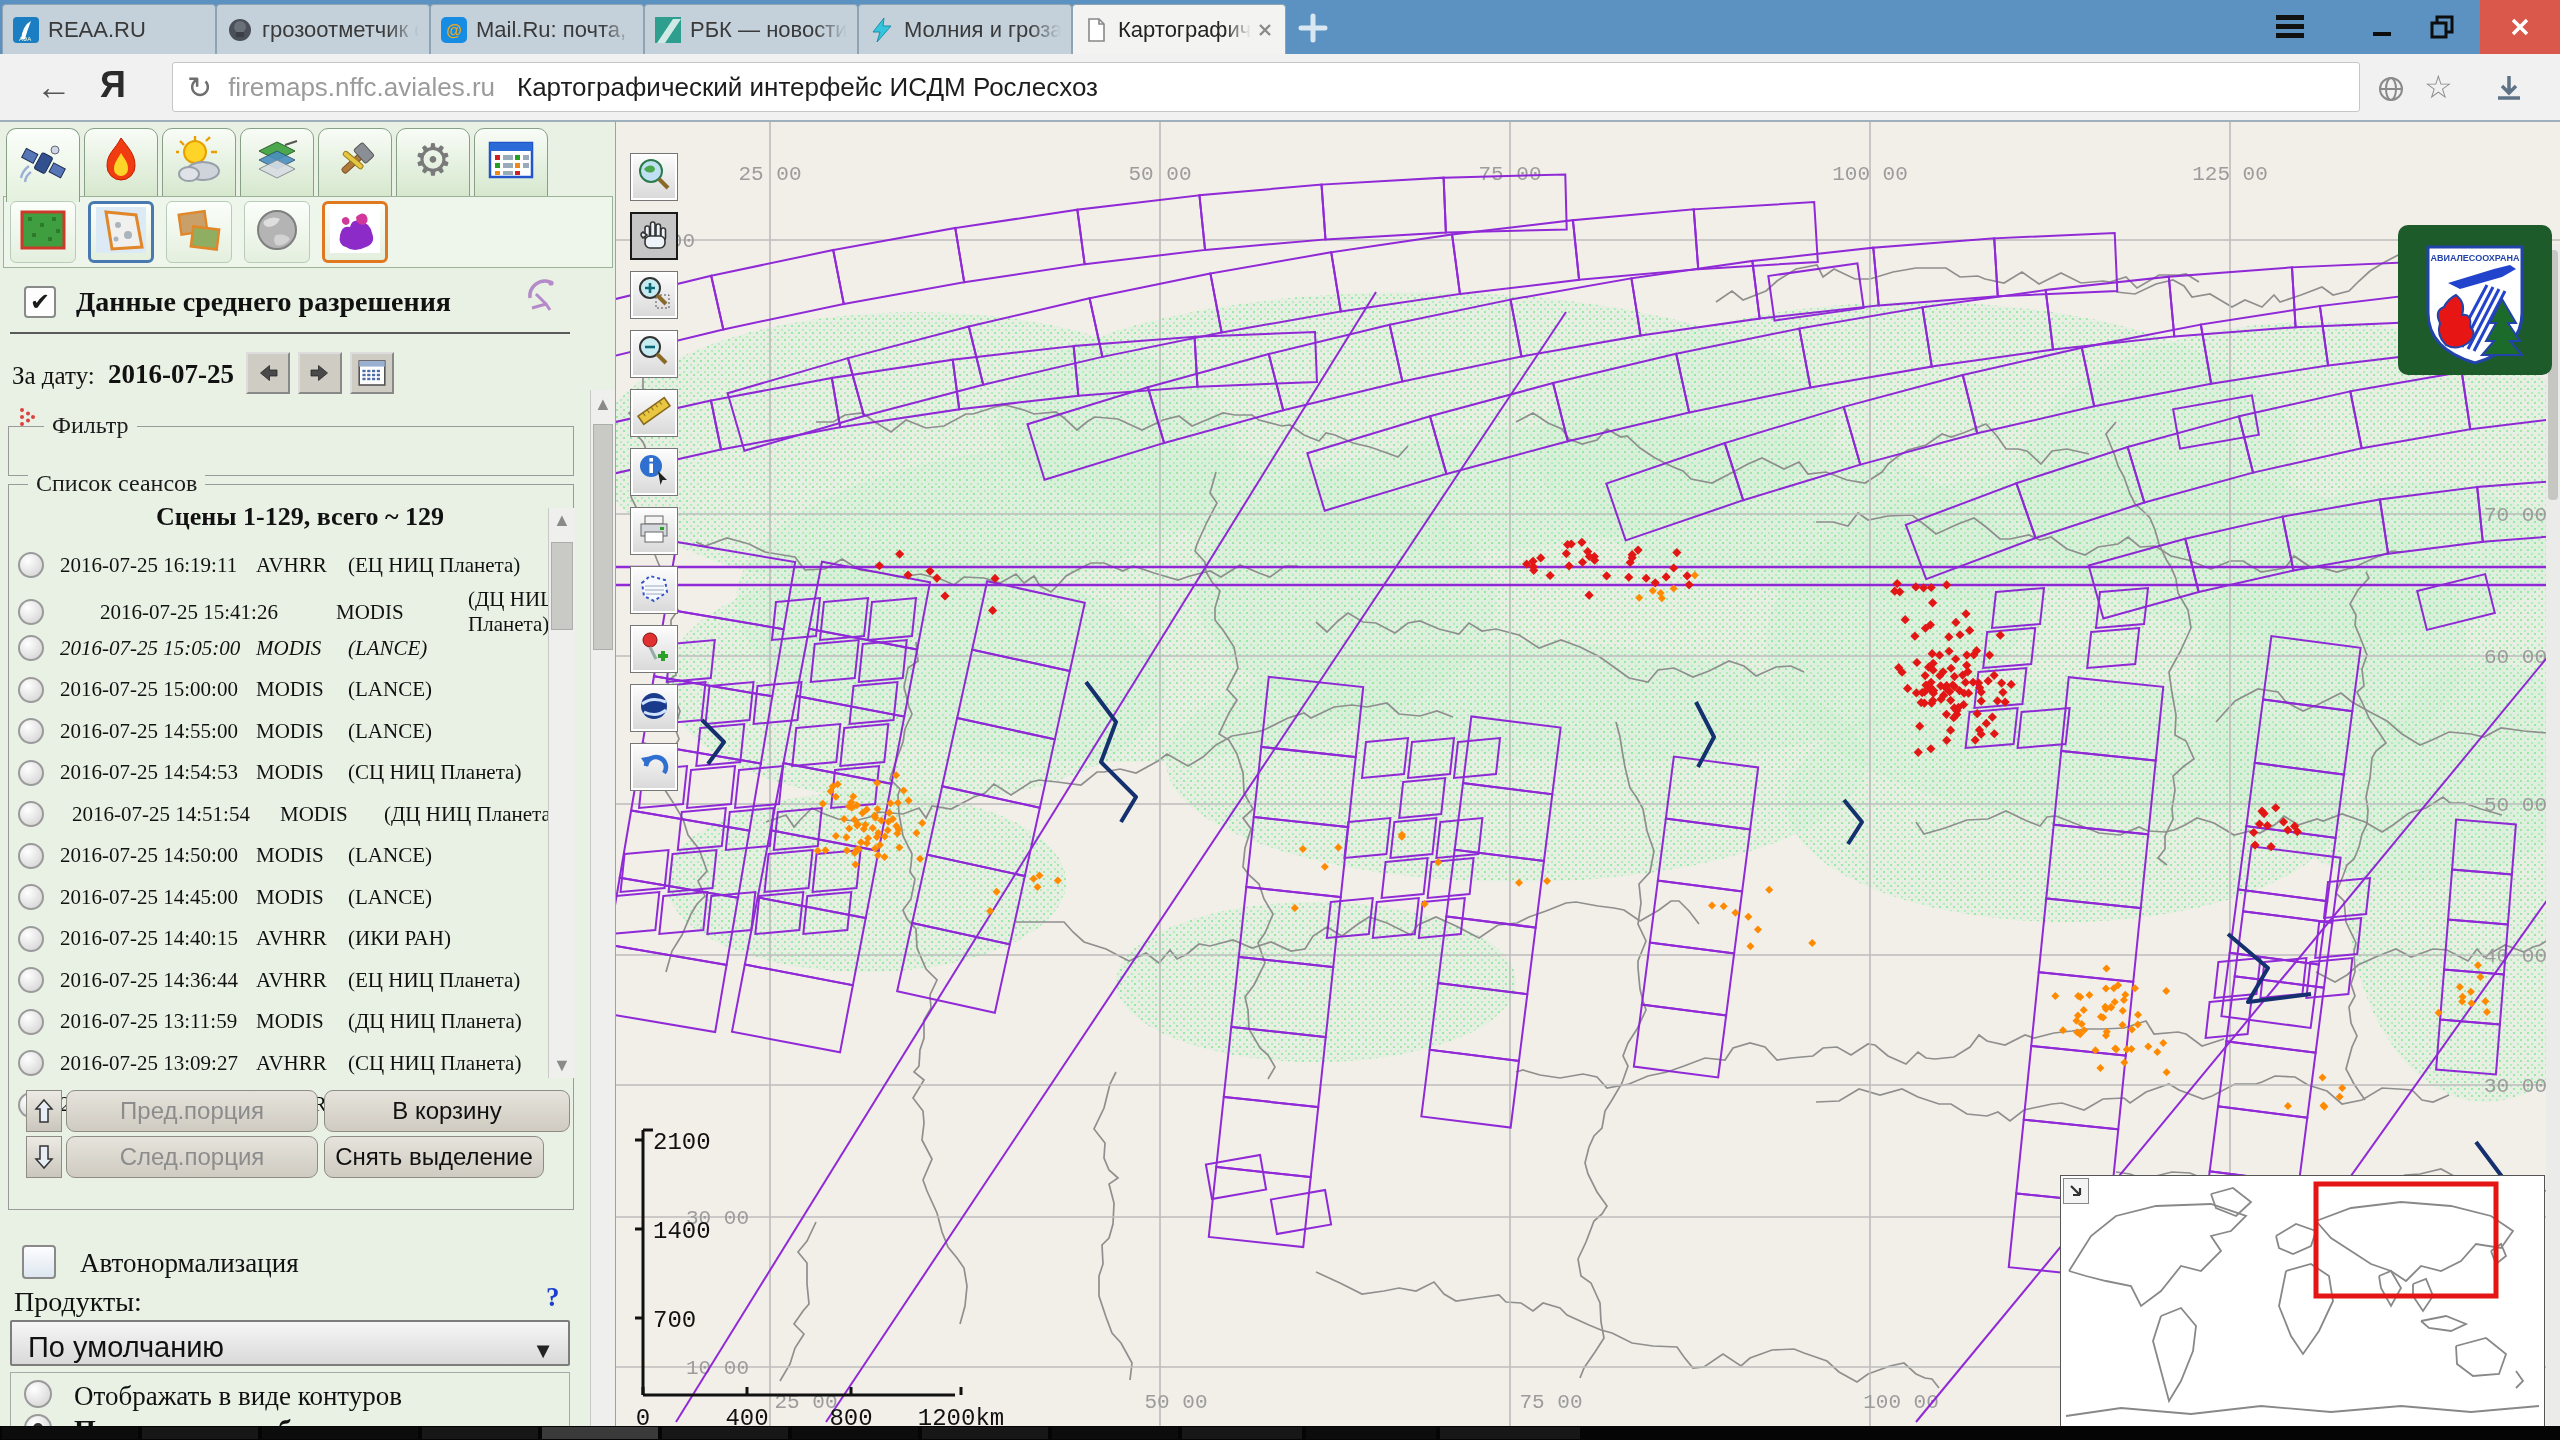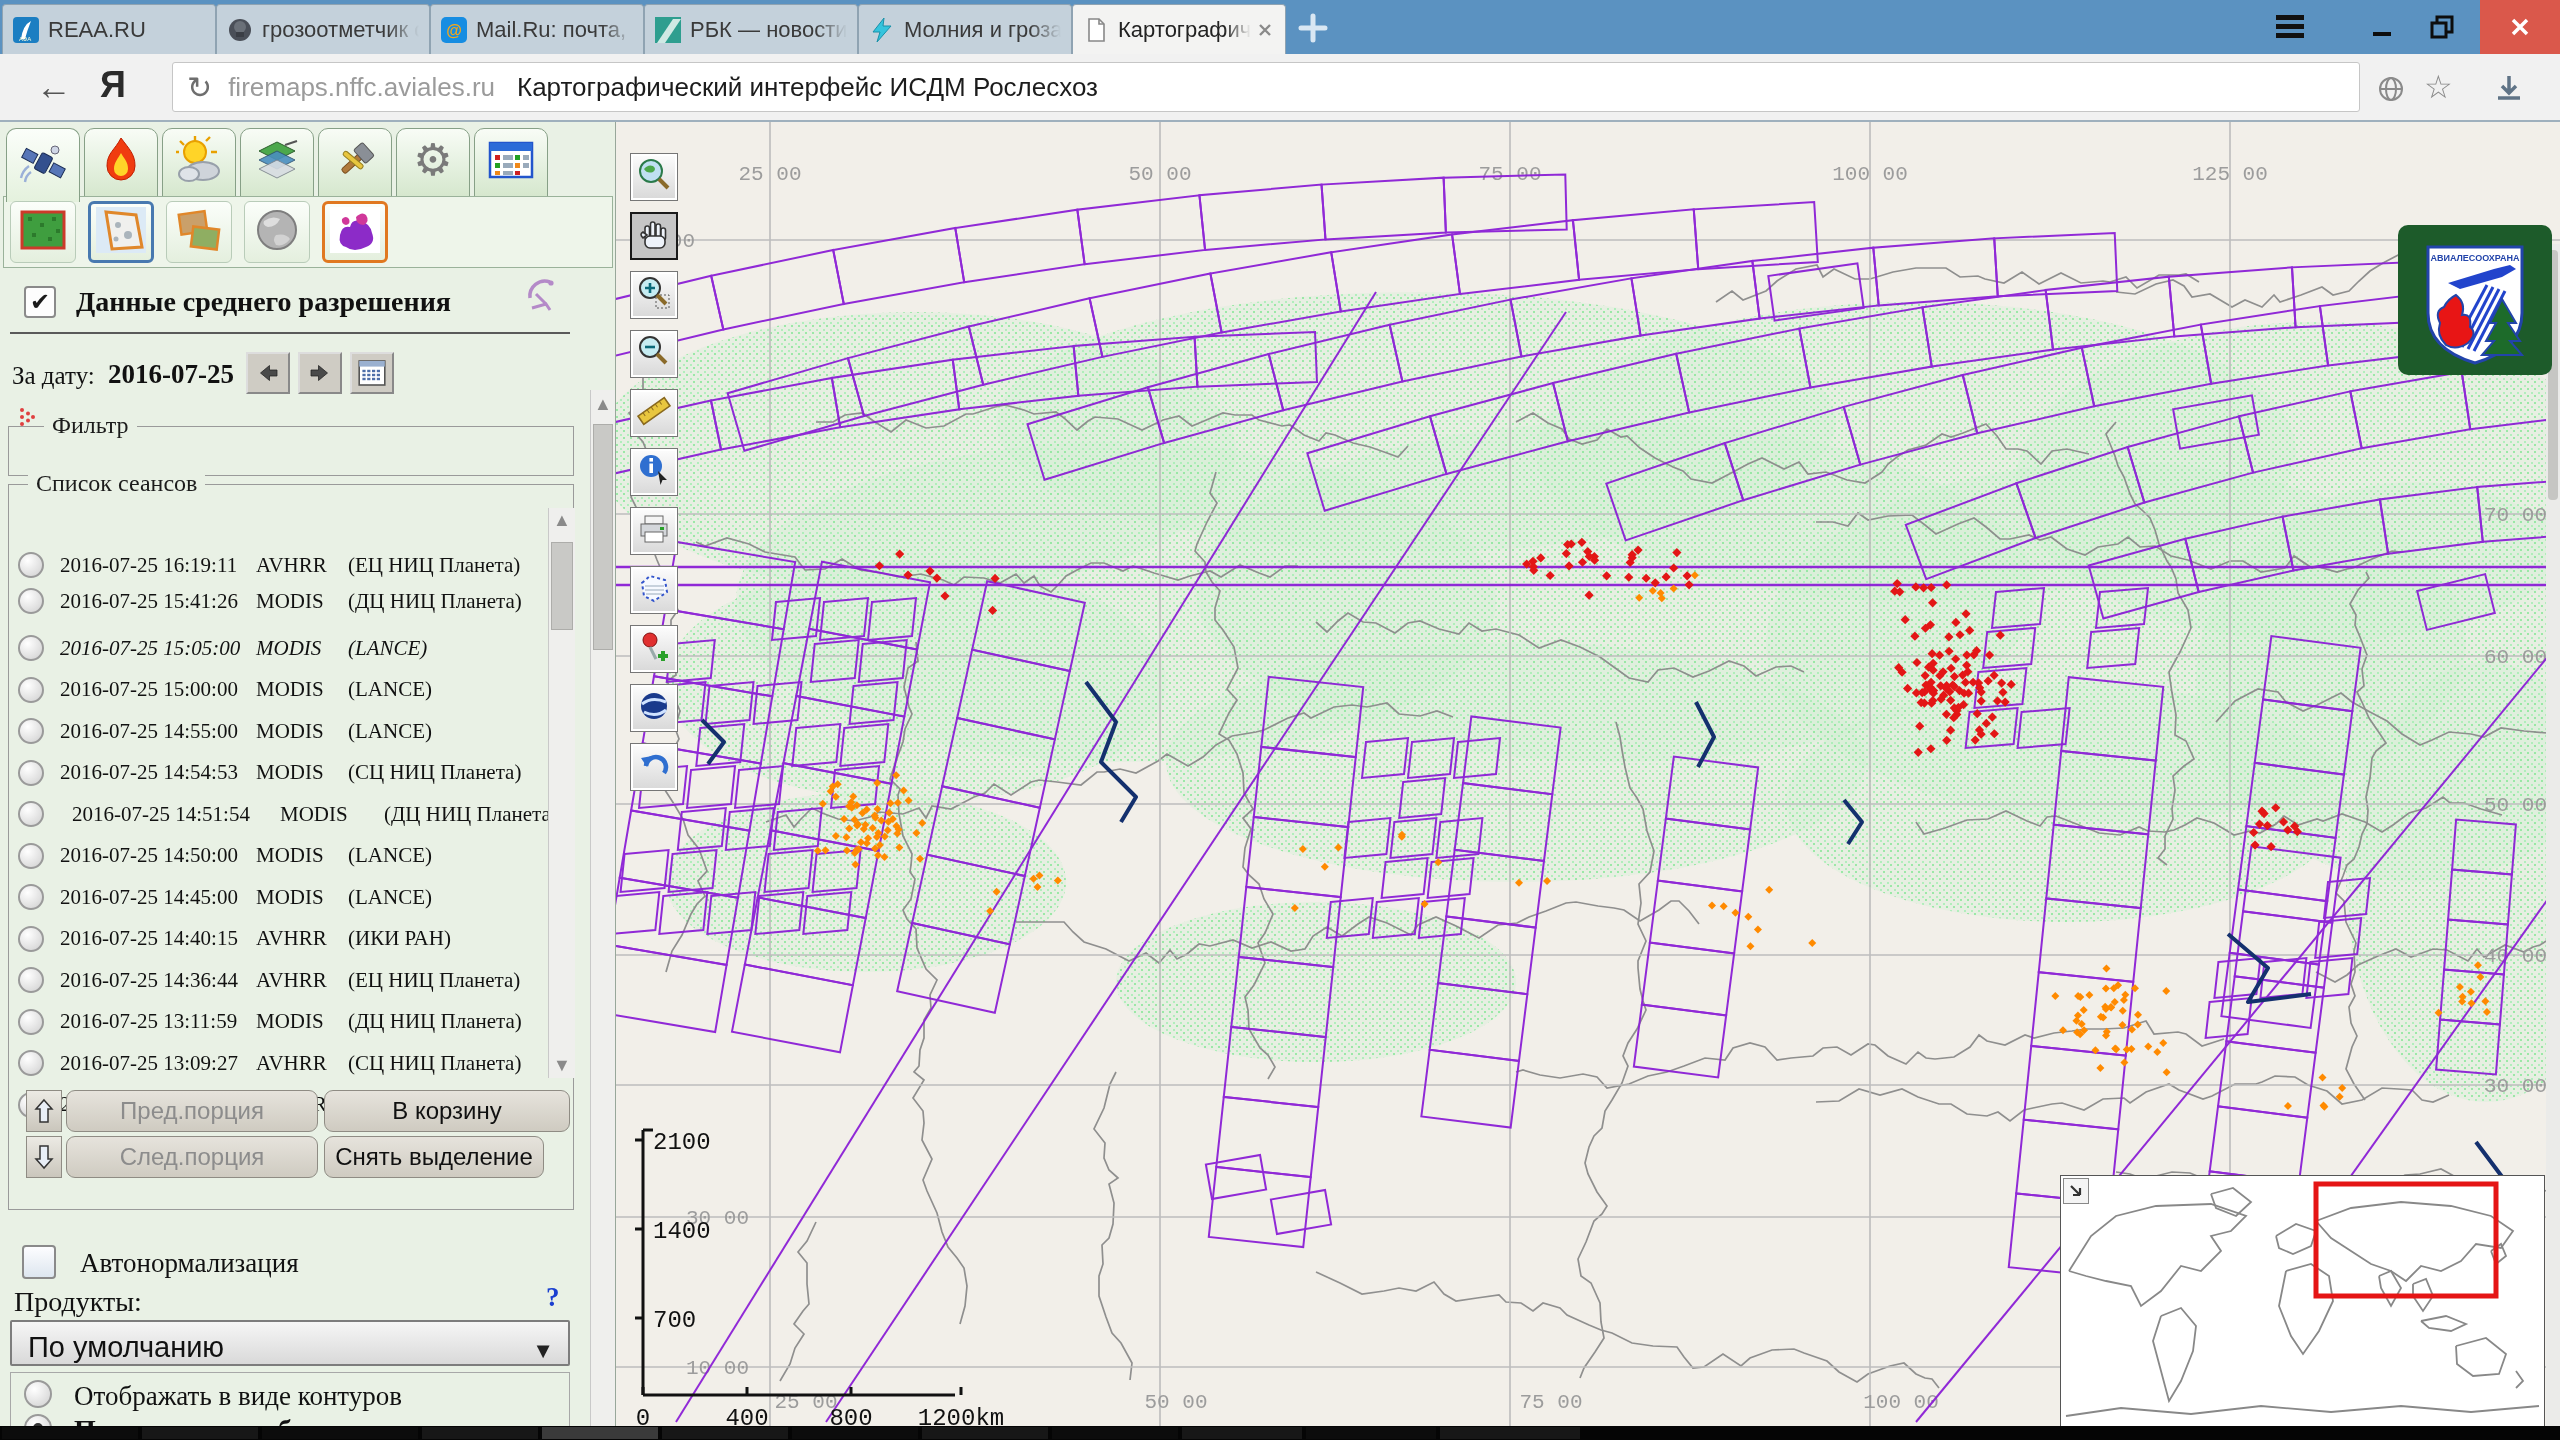--- a/index.html
+++ b/index.html
@@ -367,28 +367,29 @@
             <circle cx="4" cy="18" r="2"></circle>
         <circle cx="10" cy="7.5" r="2"></circle>
             <circle cx="10" cy="14.5" r="2"></circle>
             <circle cx="15" cy="11" r="2"></circle>
           </g>
         </svg>
       <div class="legend" style="left:44px;top:144px">Фильтр</div>
 
       <div class="fieldset" style="left:8px;top:216px;width:566px;height:726px"></div>
       <div class="legend" style="left:28px;top:202px">Список сеансов</div>
+      <div class="abs" style="left:40px;top:234px;width:520px;text-align:center;font-size:26px;font-weight:bold;color:#111">Сцены 1-129, всего ~ 129</div>
       <div id="sessions">
           <div class="sessrow" style="top: 277px;">
             <span class="rdio radio"></span>
             <span class="dt">2016-07-25 16:19:11</span>
             <span class="sn">AVHRR</span>
             <span class="src">(ЕЦ НИЦ Планета)</span>
           </div>
-          <div class="sessrow" style="top: 313px;">
+          <div class="sessrow" style="top: 324px; gap: 40px;">
             <span class="rdio radio"></span>
             <span class="dt">2016-07-25 15:41:26</span>
             <span class="sn">MODIS</span>
             <span class="src">(ДЦ НИЦ Планета)</span>
           </div>
           <div class="sessrow" style="top: 360px; font-style: italic;">
             <span class="rdio radio"></span>
             <span class="dt">2016-07-25 15:05:00</span>
             <span class="sn">MODIS</span>
             <span class="src">(LANCE)</span>

